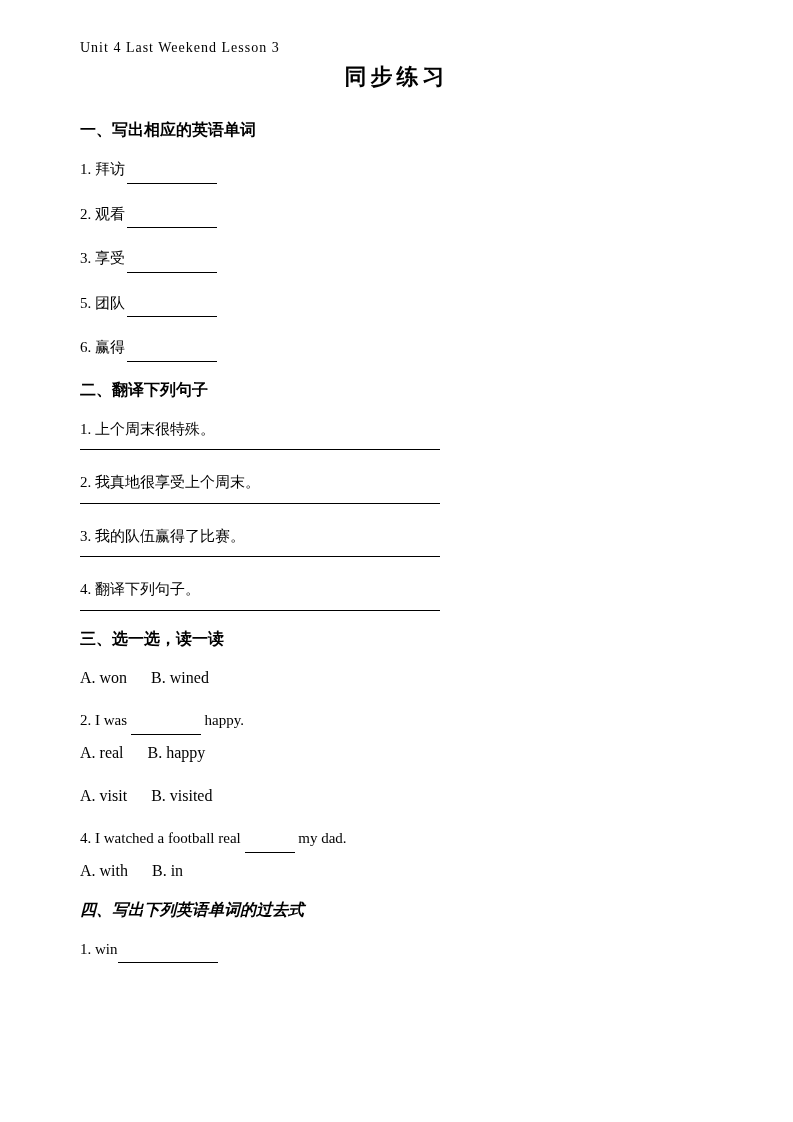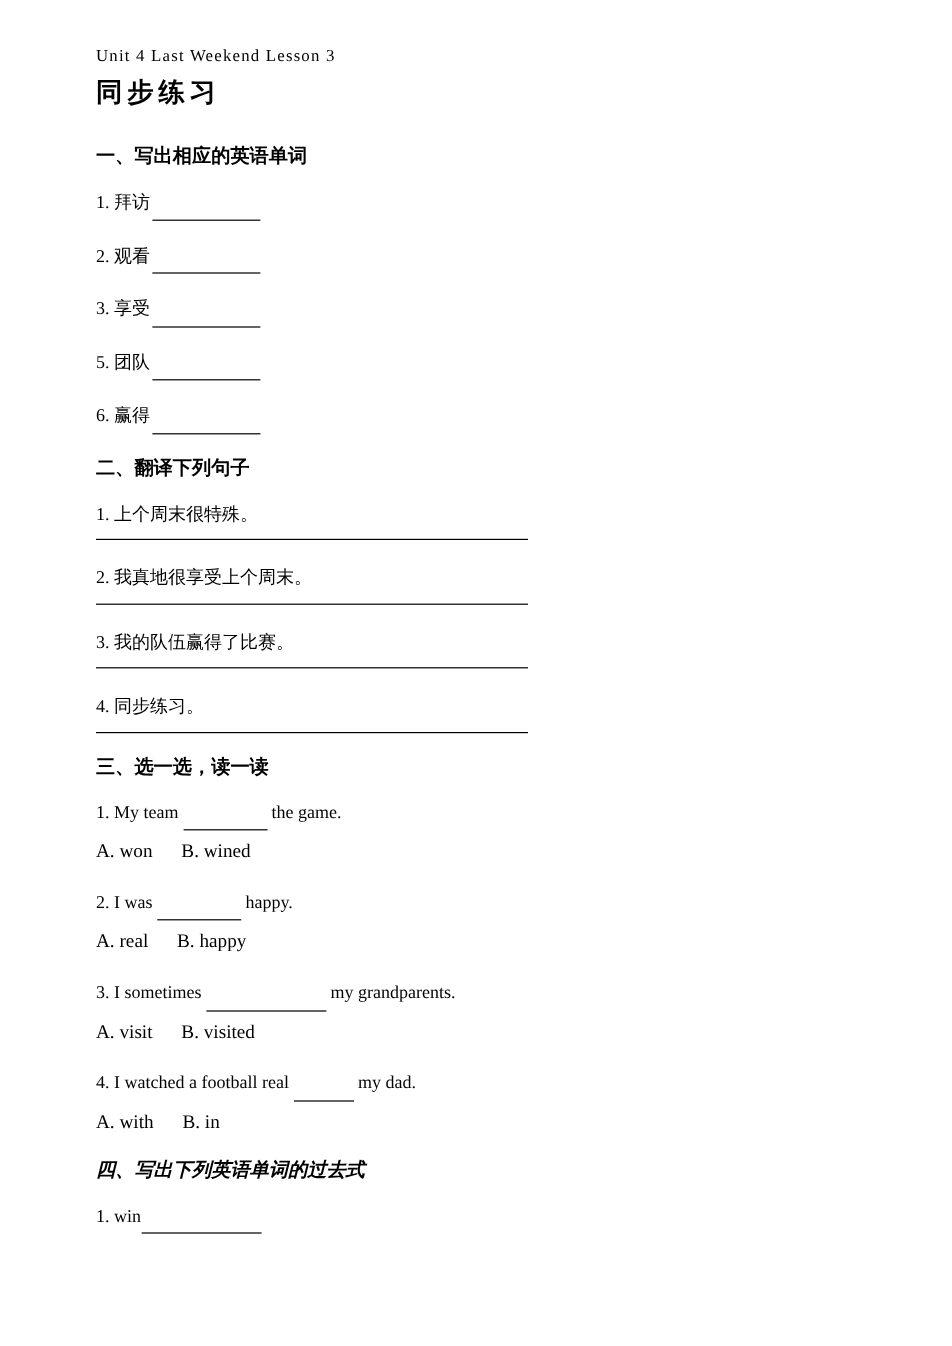--- a/index.html
+++ b/index.html
@@ -17,20 +17,21 @@
       padding: 40px 80px 40px 80px;
     }
     .page-subtitle {
       text-align: left;
       font-size: 14px;
       letter-spacing: 1px;
       margin-bottom: 6px;
       font-family: "Times New Roman", serif;
     }
     .page-title {
+      text-align: center;
       font-size: 22px;
       font-weight: bold;
       margin-bottom: 28px;
       letter-spacing: 4px;
     }
     .section-title {
       font-size: 16px;
       font-weight: bold;
       margin-bottom: 14px;
       margin-top: 10px;
@@ -129,58 +130,46 @@
     <span>我真地很享受上个周末。</span>
     <span class="translation-line"></span>
   </div>
   <div class="question-item">
     <span>3.</span>
     <span>我的队伍赢得了比赛。</span>
     <span class="translation-line"></span>
   </div>
   <div class="question-item">
     <span>4.</span>
-    <span>同步练习。</span>
+    <span>翻译下列句子。</span>
     <span class="translation-line"></span>
   </div>
 </div>
 
 <div class="section-title" style="margin-top:10px;">三、选一选，读一读</div>
 <div class="section-three">
 
-  <div class="question-item">
-    <span>1.</span>
-    <span>My team</span>
-    <span class="blank-mid"></span>
-    <span>the game.</span>
-  </div>
   <div class="option-line">
     <span>A. won</span>
     &nbsp;&nbsp;&nbsp;&nbsp;
     <span>B. wined</span>
   </div>
 
   <div class="question-item">
     <span>2.</span>
     <span>I was</span>
     <span class="blank-mid"></span>
     <span>happy.</span>
   </div>
   <div class="option-line">
     <span>A. real</span>
     &nbsp;&nbsp;&nbsp;&nbsp;
     <span>B. happy</span>
   </div>
 
-  <div class="question-item">
-    <span>3.</span>
-    <span>I sometimes</span>
-    <span class="blank-mid" style="width:100px;"></span>
-    <span>my grandparents.</span>
-  </div>
   <div class="option-line">
     <span>A. visit</span>
     &nbsp;&nbsp;&nbsp;&nbsp;
     <span>B. visited</span>
   </div>
 
   <div class="question-item">
     <span>4.</span>
     <span>I watched a football real</span>
     <span class="blank-short"></span>

